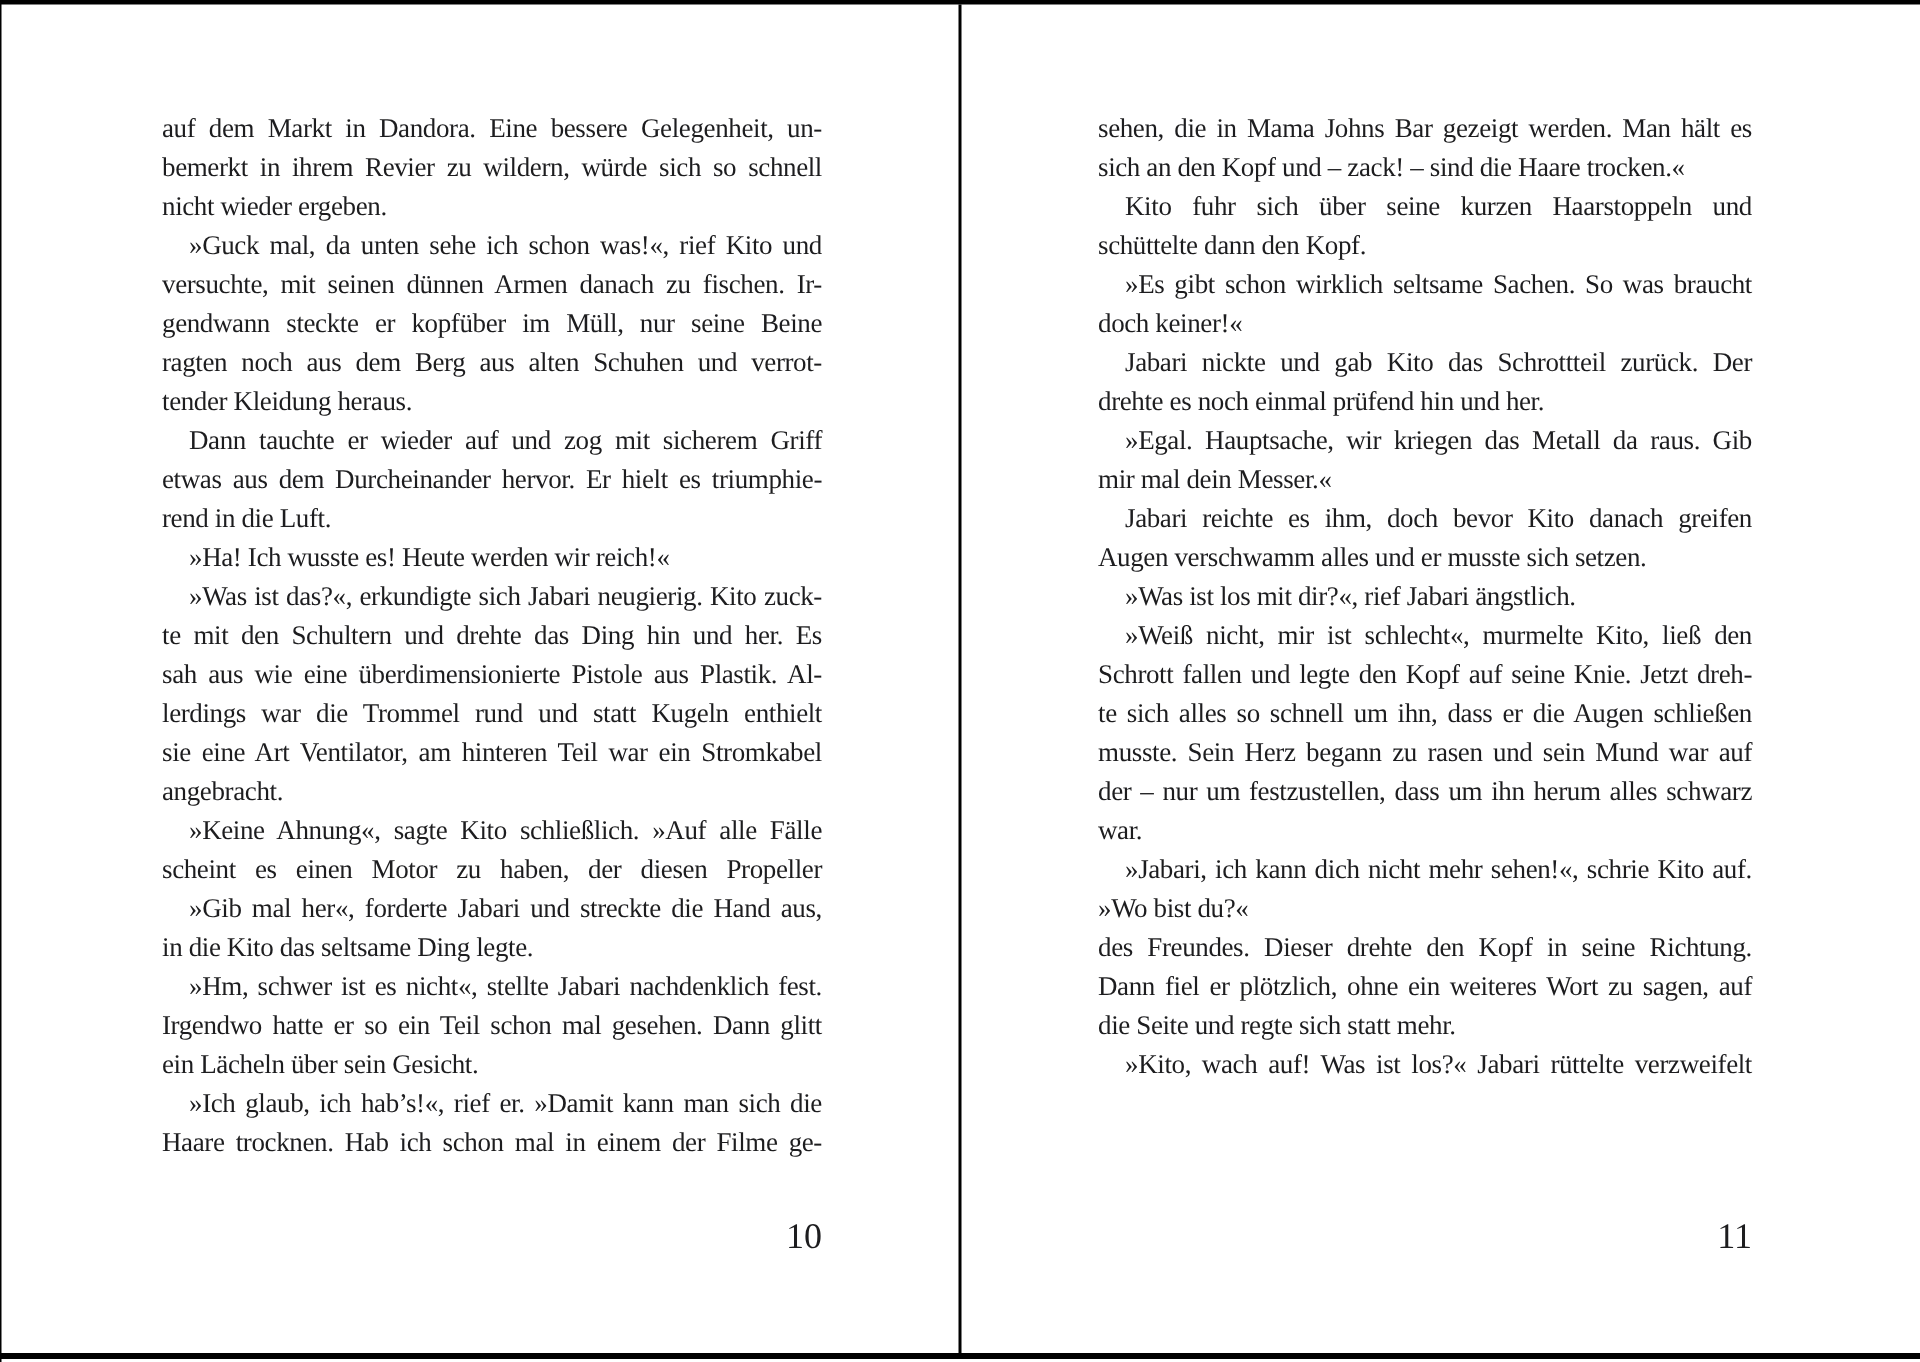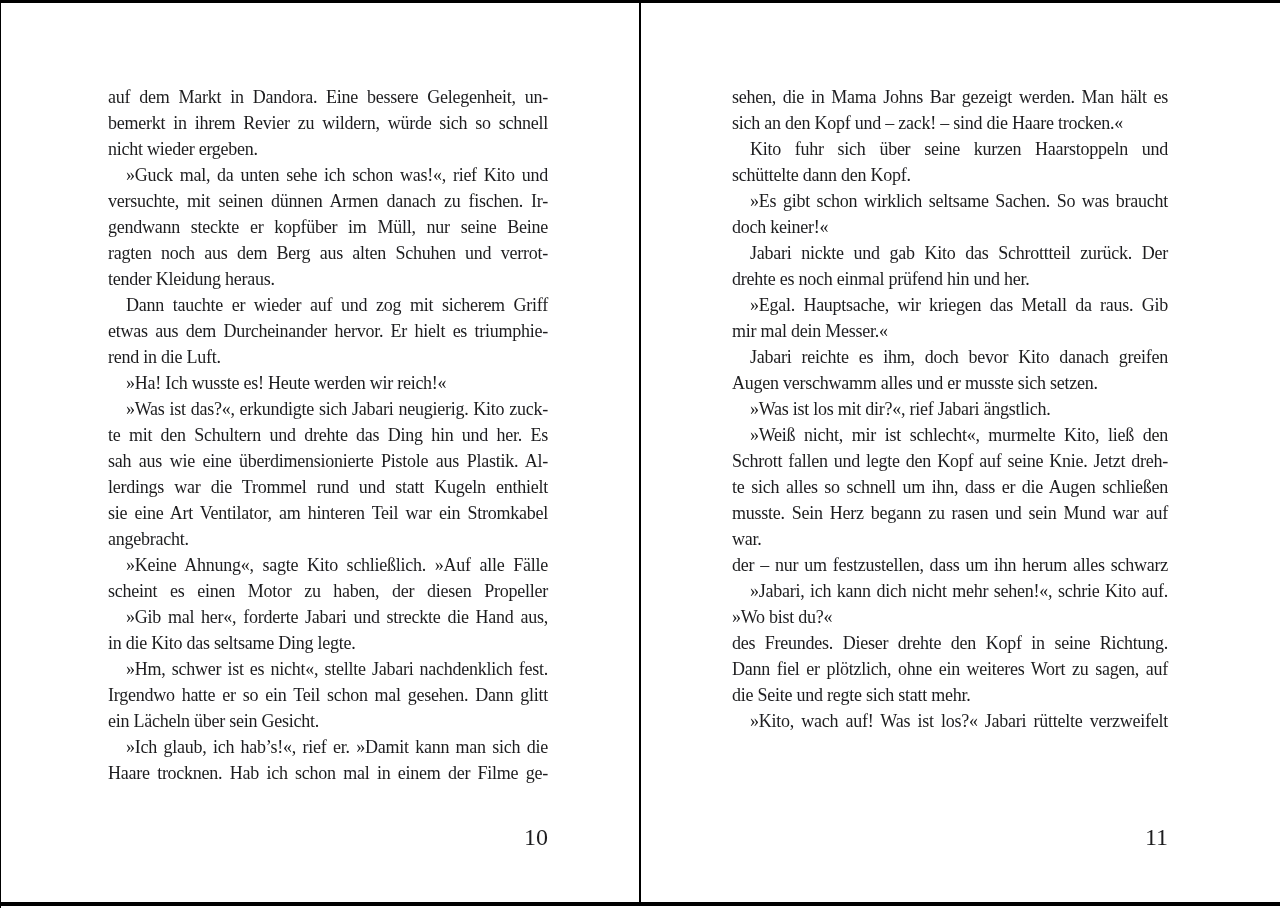--- a/index.html
+++ b/index.html
@@ -21,21 +21,21 @@
   }
   .bar.top{top:0;height:3px;}
   .bar.bottom{top:902px;height:4px;}
   .edge-left{
     position:absolute;left:0;top:0;width:1px;height:908px;background:var(--frame);
   }
   .divider{
     position:absolute;left:639px;top:3px;width:2px;height:899px;background:var(--frame);
   }
   .page{
-    position:absolute;top:84px;height:790px;
+    position:absolute;top:72px;height:790px;
   }
   .page.left{left:108px;width:440px;}
   .page.right{left:732px;width:436px;}
   .page-text{width:100%;}
   .line{
     font-size:18px;
     line-height:26px;
     letter-spacing:-0.25px;
     text-align:justify;
     text-align-last:justify;
@@ -111,22 +111,22 @@
         <div class="line nj">drehte es noch einmal prüfend hin und her.</div>
         <div class="line ind">»Egal. Hauptsache, wir kriegen das Metall da raus. Gib</div>
         <div class="line nj">mir mal dein Messer.«</div>
         <div class="line ind">Jabari reichte es ihm, doch bevor Kito danach greifen</div>
         <div class="line nj">Augen verschwamm alles und er musste sich setzen.</div>
         <div class="line ind nj">»Was ist los mit dir?«, rief Jabari ängstlich.</div>
         <div class="line ind">»Weiß nicht, mir ist schlecht«, murmelte Kito, ließ den</div>
         <div class="line">Schrott fallen und legte den Kopf auf seine Knie. Jetzt dreh-</div>
         <div class="line">te sich alles so schnell um ihn, dass er die Augen schließen</div>
         <div class="line">musste. Sein Herz begann zu rasen und sein Mund war auf</div>
+        <div class="line">der – nur um festzustellen, dass um ihn herum alles schwarz</div>
         <div class="line nj">war.</div>
-        <div class="line">der – nur um festzustellen, dass um ihn herum alles schwarz</div>
         <div class="line ind">»Jabari, ich kann dich nicht mehr sehen!«, schrie Kito auf.</div>
         <div class="line nj">»Wo bist du?«</div>
         <div class="line">des Freundes. Dieser drehte den Kopf in seine Richtung.</div>
         <div class="line">Dann fiel er plötzlich, ohne ein weiteres Wort zu sagen, auf</div>
         <div class="line nj">die Seite und regte sich statt mehr.</div>
         <div class="line ind">»Kito, wach auf! Was ist los?« Jabari rüttelte verzweifelt</div>
       </div>
     <div class="page-number">11</div>
   </div>
 

